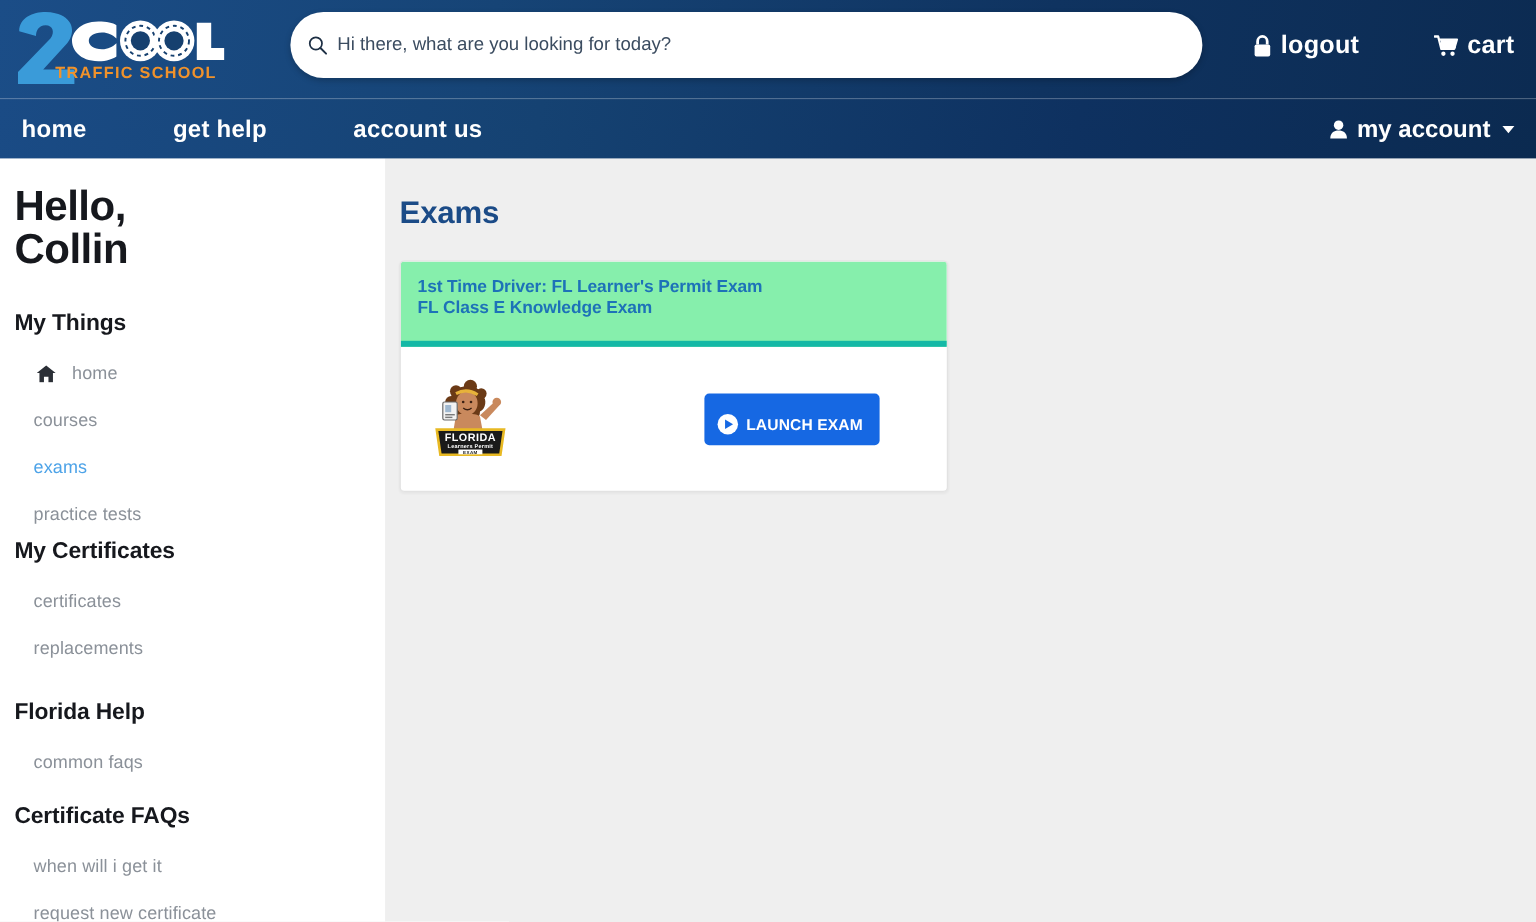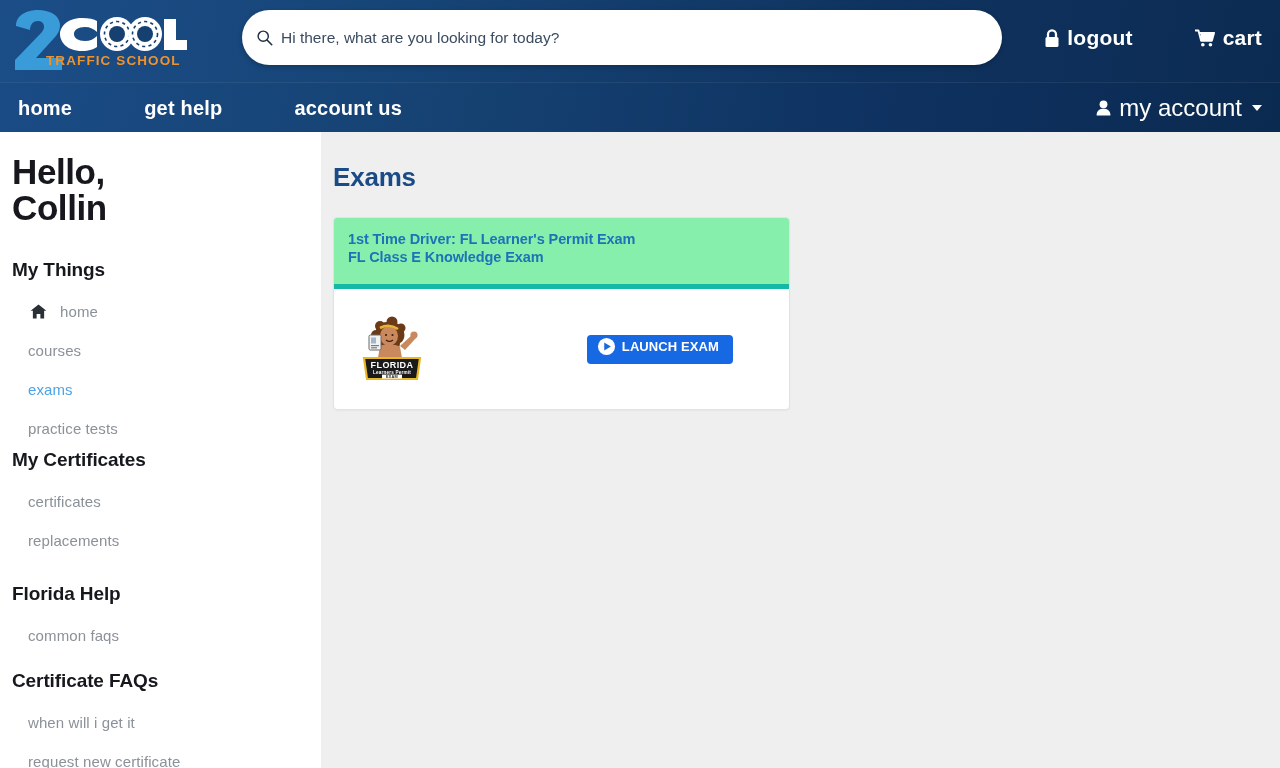--- a/index.html
+++ b/index.html
@@ -105,22 +105,22 @@
     right: 18px; top: 0;
     height: 50px;
     display: flex;
     align-items: center;
   }
   .account {
     display: flex;
     align-items: center;
     gap: 8px;
     color: #fff;
-    font-size: 24px;
-    font-weight: normal;
+    font-size: 20px;
+    font-weight: bold;
     cursor: pointer;
     white-space: nowrap;
   }
   .caret {
     width: 0; height: 0;
     border-left: 5px solid transparent;
     border-right: 5px solid transparent;
     border-top: 6px solid #fff;
     margin-left: 2px;
   }
@@ -218,21 +218,21 @@
   .card-spacer { flex: 1 1 auto; }
   .launch-btn {
     flex: 0 0 auto;
     display: flex;
     align-items: center;
     gap: 6px;
     background: #1668e3;
     color: #fff;
     border: none;
     border-radius: 4px;
-    padding: 2px 14px 8px 10px;
+    padding: 16px 14px 8px 10px;
     font-family: "Liberation Sans", sans-serif;
     font-size: 13px;
     font-weight: bold;
     letter-spacing: .1px;
     cursor: pointer;
     margin-right: 38px;
   }
   .launch-btn svg { flex: 0 0 auto; }
 </style>
 </head>

